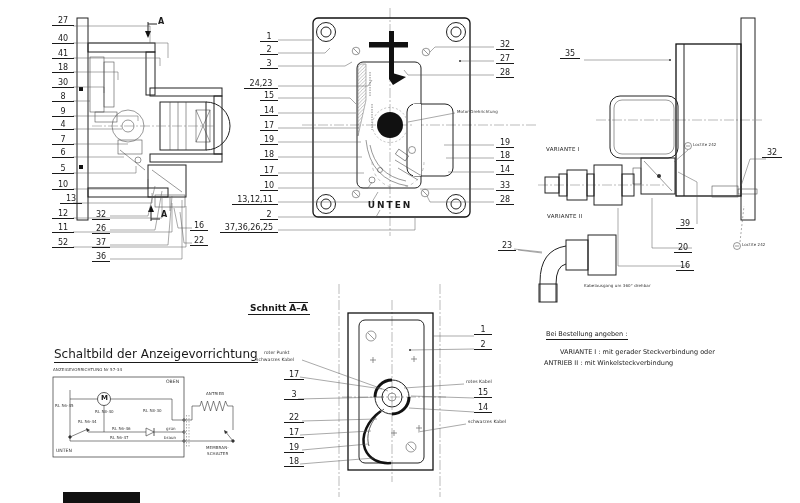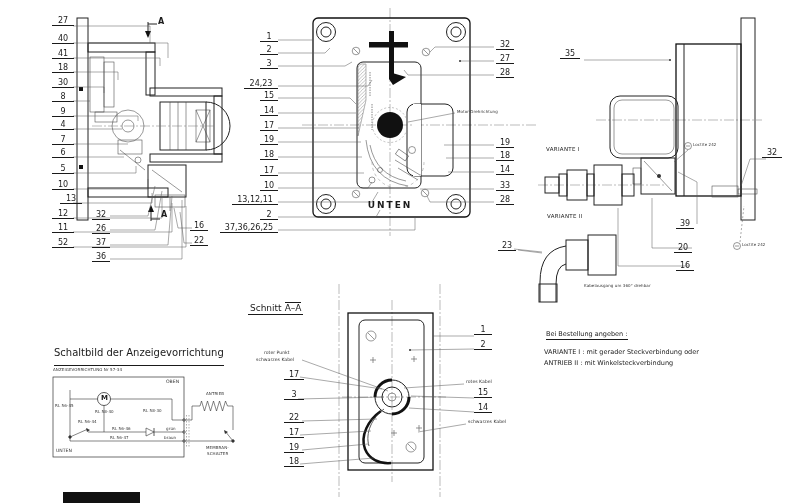--- a/index.html
+++ b/index.html
@@ -11,23 +11,23 @@
   .lt{stroke:#444;stroke-width:.55;fill:none}
   .ld{stroke:#555;stroke-width:.5;fill:none}
   .cl{stroke:#777;stroke-width:.5;fill:none;stroke-dasharray:10 2 2 2}
   .t{position:absolute;white-space:nowrap;color:#1a1a1a;font-family:"DejaVu Sans",sans-serif;}
   .co{font-size:8px;line-height:9px;text-align:center;border-bottom:1px solid #1a1a1a;padding:0 1px;}
   .w16{width:16px}.w20{width:20px}
   .lbl6{font-size:5.5px;line-height:6px;letter-spacing:.3px;}
   .micro{font-size:4px;line-height:4.5px;letter-spacing:.1px;color:#333;}
   .micro5{font-size:4.6px;line-height:5px;color:#333;}
   .brand{font-size:9px;font-weight:bold;letter-spacing:2px;text-align:center;width:60px;}
-  .sectitle{font-size:9px;border-bottom:1px solid #1a1a1a;padding:0 2px 1px;}
+  .sectitle{font-size:9px;border-bottom:1px solid #1a1a1a;padding:0 2px 1px;font-weight:bold;}
   .sectitle .ov{border-top:1px solid #1a1a1a;padding-top:0;margin-left:3px;}
-  .ctitle{font-size:10px;border-bottom:.8px solid #1a1a1a;padding-bottom:7px;}
+  .ctitle{font-size:12px;border-bottom:.8px solid #1a1a1a;padding-bottom:1px;}
   .order{font-size:6.5px;line-height:7px;}
   .order-h{border-bottom:.7px solid #1a1a1a;padding-bottom:1px;}
   .amark{font-size:8px;font-weight:bold;}
 </style>
 </head>
 <body>
 
 <div id="sheet">
 
 <svg id="art" width="800" height="503" viewBox="0 0 800 503">
@@ -414,16 +414,16 @@
 <span class="t micro" style="left:143px;top:409px">RL 58-30</span>
 <span class="t micro" style="left:112px;top:427px">RL 56-46</span>
 <span class="t micro" style="left:110px;top:436px">RL 56-47</span>
 <span class="t micro" style="left:166px;top:427px">grün</span>
 <span class="t micro" style="left:164px;top:436px">braun</span>
 <span class="t micro" style="left:206px;top:392px">ANTRIEB</span>
 <span class="t micro" style="left:206px;top:446px">MEMBRAN-</span>
 <span class="t micro" style="left:207px;top:452px">SCHALTER</span>
 
 <span class="t order order-h" style="left:546px;top:331px">Bei Bestellung angeben :</span>
-<span class="t order" style="left:544px;top:349px">VARIANTE I : mit gerader Steckverbindung oder</span>
+<span class="t order" style="left:560px;top:349px">VARIANTE I : mit gerader Steckverbindung oder</span>
 <span class="t order" style="left:544px;top:360px">ANTRIEB II : mit Winkelsteckverbindung</span>
 
 </div>
 
 </body></html>

